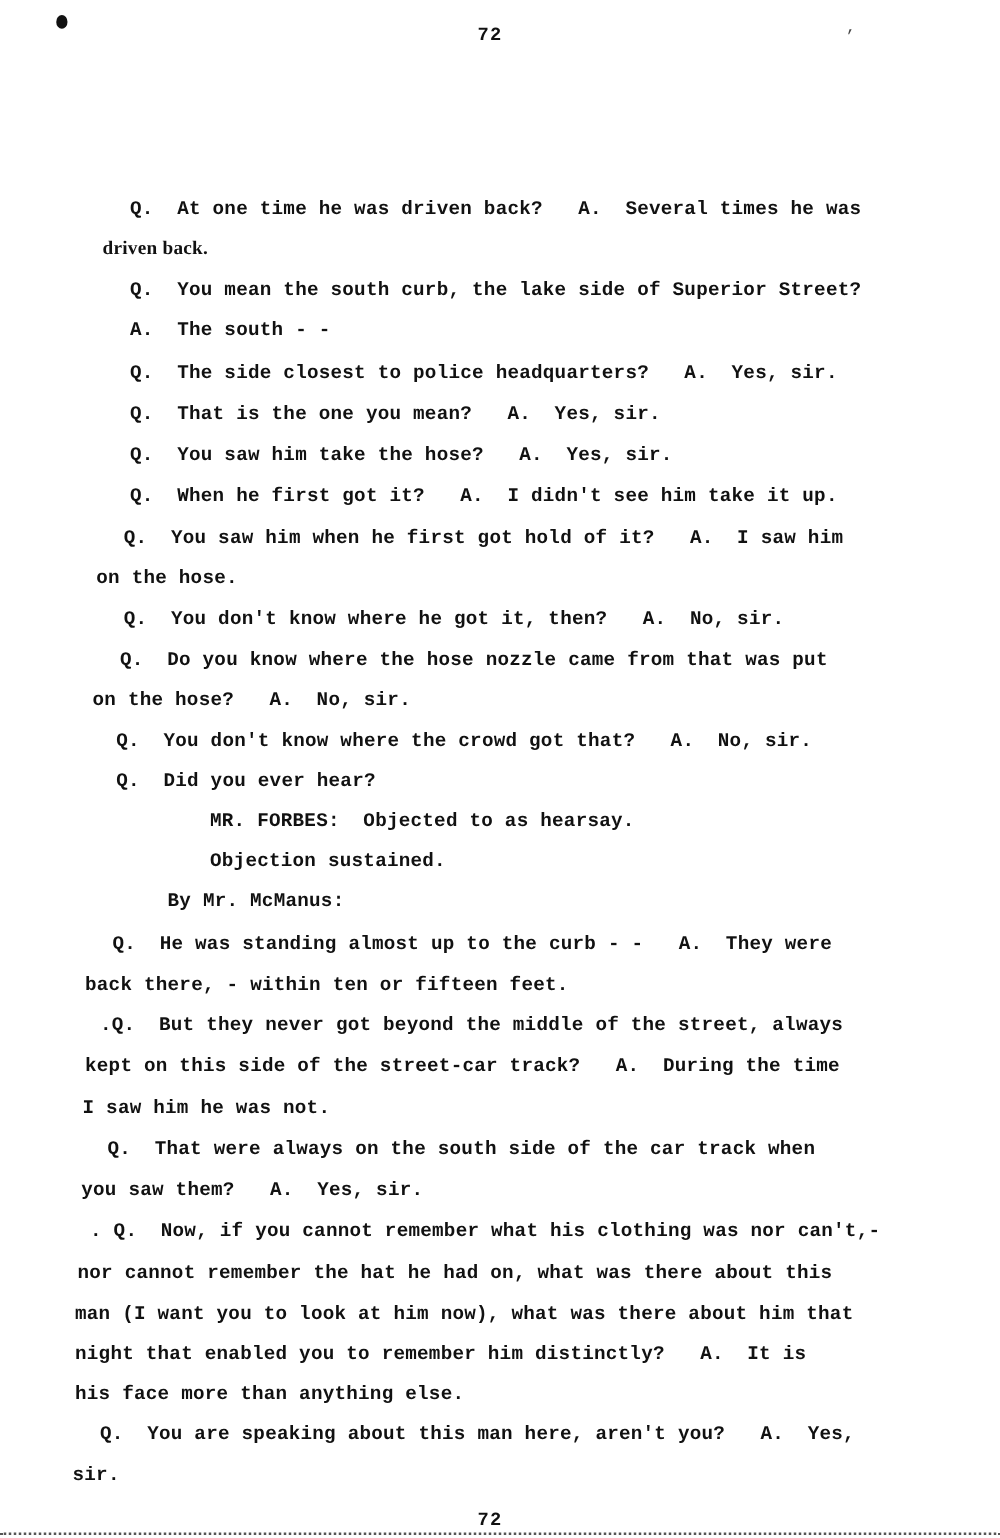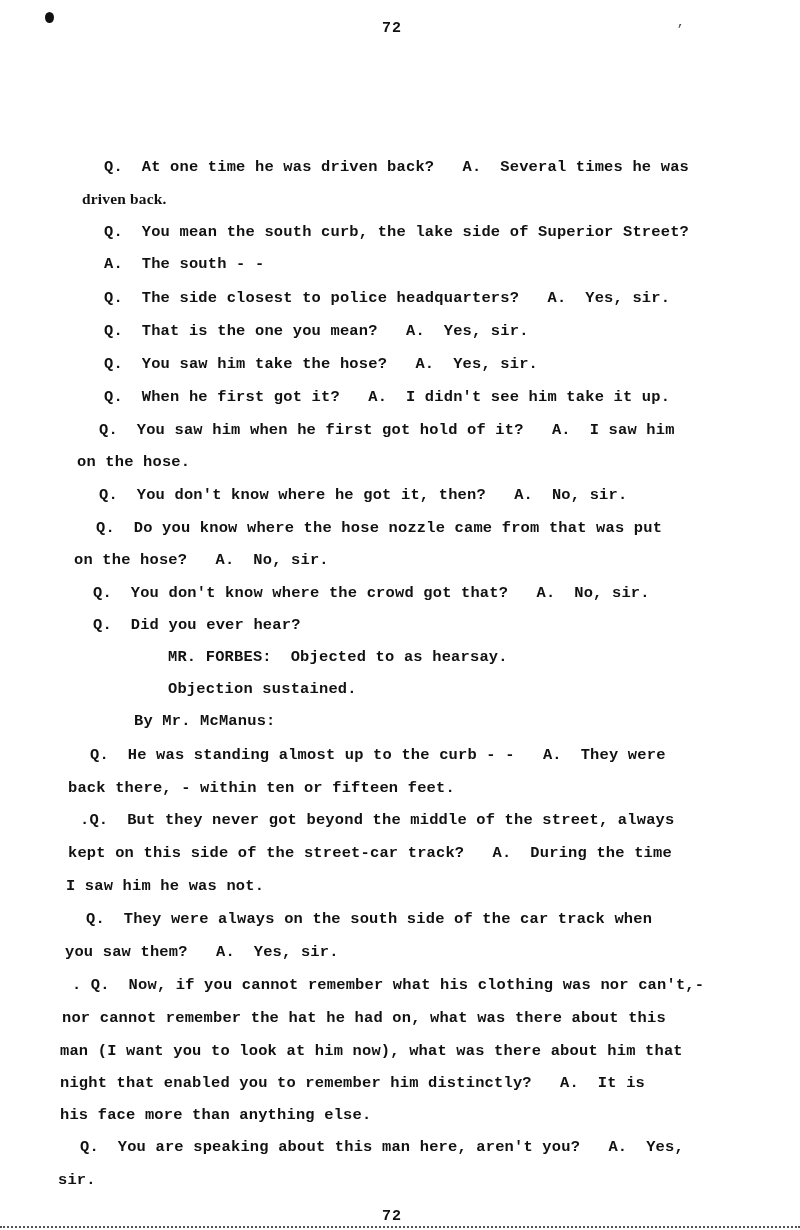--- a/index.html
+++ b/index.html
@@ -65,21 +65,21 @@
     <div class="line" style="left: 93px; top: 584px;">Q.  You don't know where the crowd got that?   A.  No, sir.</div>
     <div class="line" style="left: 93px; top: 616px;">Q.  Did you ever hear?</div>
     <div class="line" style="left: 168px; top: 648px; text-align: center;">MR. FORBES:  Objected to as hearsay.</div>
     <div class="line" style="left: 168px; top: 680px;">Objection sustained.</div>
     <div class="line" style="left: 134px; top: 712px;">By Mr. McManus:</div>
     <div class="line" style="left: 90px; top: 746px;">Q.  He was standing almost up to the curb - -   A.  They were</div>
     <div class="line" style="left: 68px; top: 779px;">back there, - within ten or fifteen feet.</div>
     <div class="line" style="left: 80px; top: 811px;">.Q.  But they never got beyond the middle of the street, always</div>
     <div class="line" style="left: 68px; top: 844px;">kept on this side of the street-car track?   A.  During the time</div>
     <div class="line" style="left: 66px; top: 877px;">I saw him he was not.</div>
-    <div class="line" style="left: 86px; top: 910px;">Q.  They were always on the south side of the car track when</div>
+    <div class="line" style="left: 86px; top: 910px;">Q.  That were always on the south side of the car track when</div>
     <div class="line" style="left: 65px; top: 943px;">you saw them?   A.  Yes, sir.</div>
     <div class="line" style="left: 72px; top: 976px;">. Q.  Now, if you cannot remember what his clothing was nor can't,-</div>
     <div class="line" style="left: 62px; top: 1009px;">nor cannot remember the hat he had on, what was there about this</div>
     <div class="line" style="left: 60px; top: 1042px;">man (I want you to look at him now), what was there about him that</div>
     <div class="line" style="left: 60px; top: 1074px;">night that enabled you to remember him distinctly?   A.  It is</div>
     <div class="line" style="left: 60px; top: 1106px;">his face more than anything else.</div>
     <div class="line" style="left: 80px; top: 1138px;">Q.  You are speaking about this man here, aren't you?   A.  Yes,</div>
     <div class="line" style="left: 58px; top: 1171px;">sir.</div>
   </div>
 

